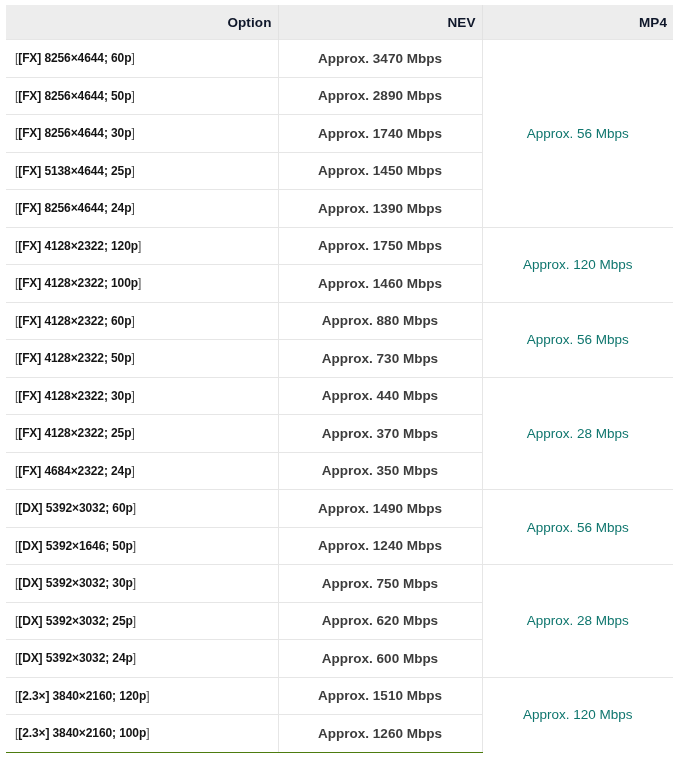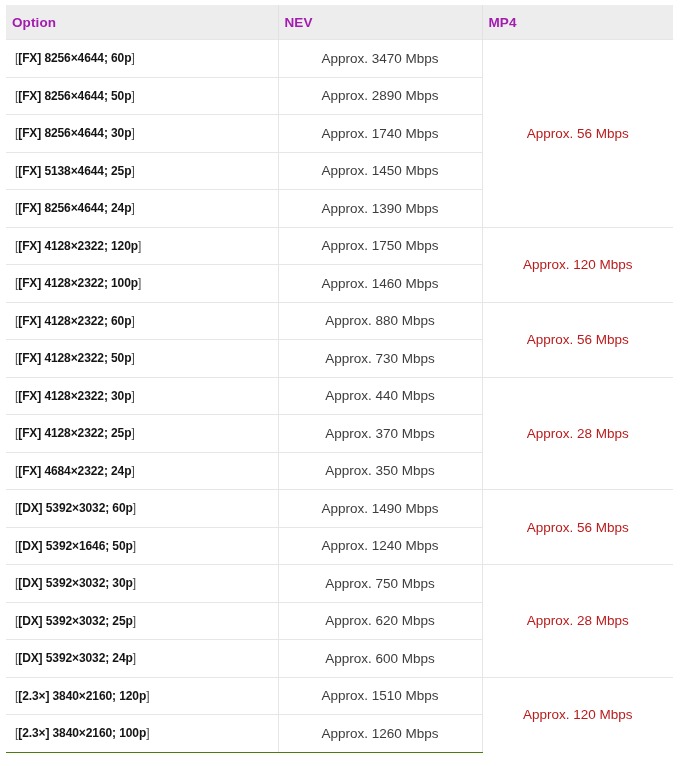--- a/index.html
+++ b/index.html
@@ -31,24 +31,24 @@
     table-layout: fixed;
     background: #ffffff;
   }
 
   table.spec-table col.col-option { width: 272px; }
   table.spec-table col.col-nev    { width: 204px; }
   table.spec-table col.col-mp4    { width: 191px; }
 
   thead th {
     background: #ededed;
-    color: #a21caf;
+    color: #0f172a;
     font-weight: bold;
     font-size: 13.5px;
-    text-align: left;
+    text-align: right;
     height: 34px;
     padding: 0 6px;
     border: none;
     border-right: 1px solid #e2e2e2;
     vertical-align: middle;
     letter-spacing: 0.1px;
   }
   thead th.last-head { border-right: none; }
 
   tbody td {
@@ -73,27 +73,27 @@
   }
   td.cell-option .outer-bracket {
     font-weight: normal;
     color: #4a4a4a;
   }
 
   td.cell-nev {
     text-align: center;
     color: #3d3d3d;
     font-size: 13.5px;
-    font-weight: normal;
+    font-weight: bold;
     white-space: nowrap;
   }
 
   td.cell-mp4 {
     text-align: center;
-    color: #b91c1c;
+    color: #0f766e;
     font-size: 13.5px;
     font-weight: normal;
     white-space: nowrap;
     border-right: none;
     vertical-align: middle;
   }
 </style>
 </head>
 <body>
 

